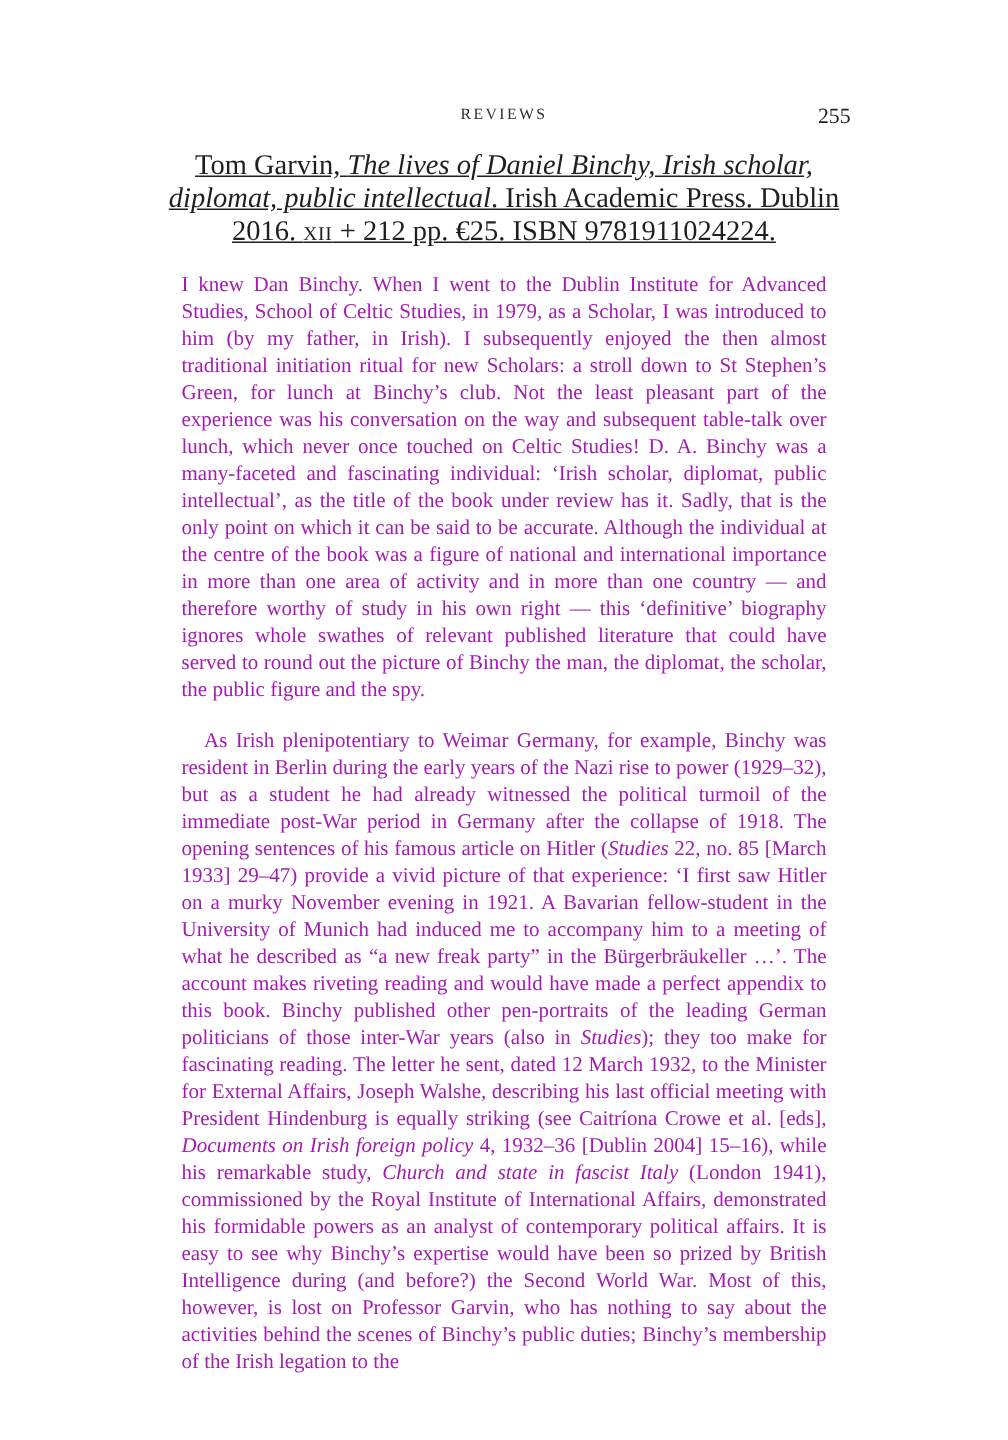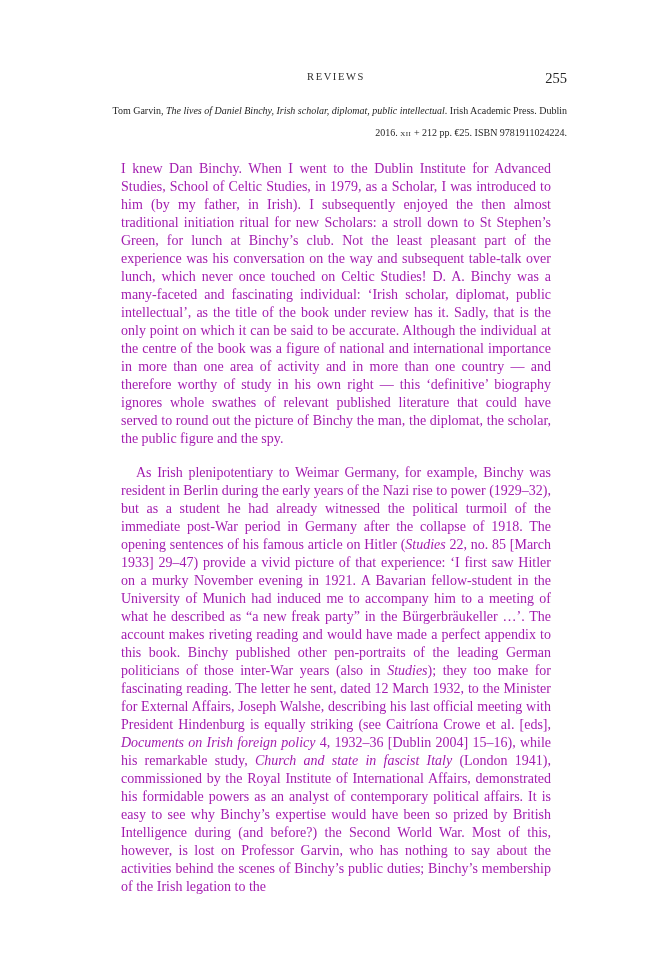--- a/index.html
+++ b/index.html
@@ -39,24 +39,25 @@
   .page-number {
     position: absolute;
     right: 0;
     top: 0;
     font-size: 14.5px;
     color: #242424;
     text-align: right;
   }
   .citation {
     margin: 14px 0 0 0;
-    font-size: 10px;
+    font-size: 19px;
     line-height: 22px;
-    text-align: right;
+    text-align: center;
     color: #1f1f1f;
+    text-decoration: underline;
   }
   .citation em, .body-para em {
     font-style: italic;
   }
   .sc {
     font-variant: small-caps;
     letter-spacing: 0.5px;
   }
   .review-body {
     margin-top: 12px;

